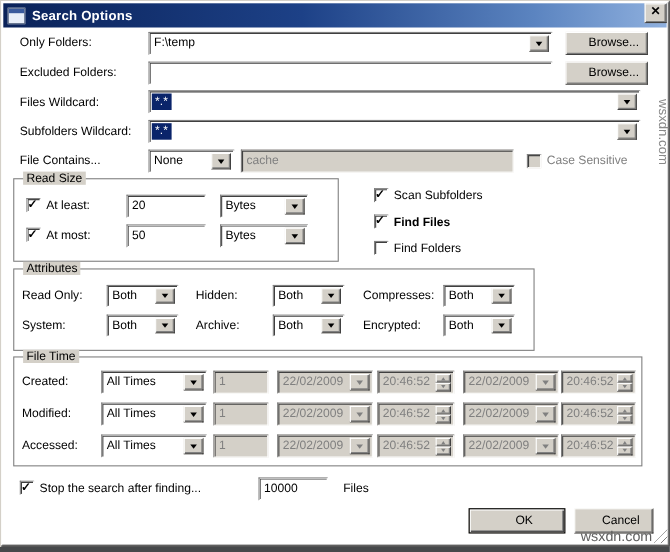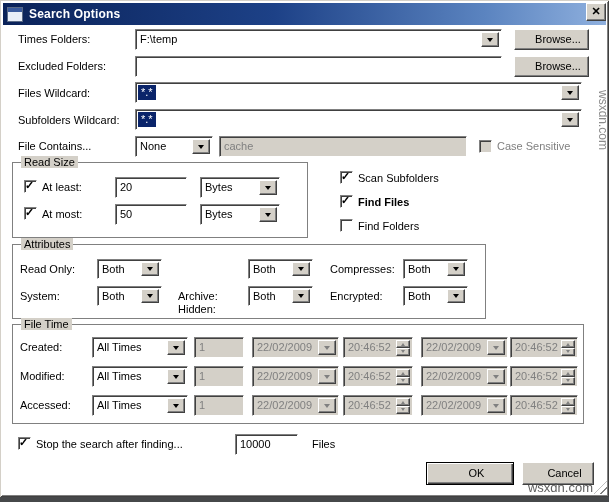--- a/index.html
+++ b/index.html
@@ -58,21 +58,21 @@
 
 <div class="screen">
 <div class="dialog">
 
   <div class="titlebar">
     <div class="title-icon"></div>
     <div class="title-text">Search Options</div>
   </div>
   <div class="close-btn"><span>✕</span></div>
 
-  <div class="lbl" style="left:18px;top:33px;">Times Folders:</div>
+  <div class="lbl" style="left:18px;top:33px;">Only Folders:</div>
   <div class="combo sunken" style="left:135px;top:29px;width:367px;height:21px;">
     <div class="val">F:\temp</div>
     <div class="drop">
           <div class="tri-down"></div>
         </div>
   </div>
   <div class="btn" style="left:514px;top:29px;width:75px;height:21px;line-height:19px;">Browse...</div>
 
   <div class="lbl" style="left:18px;top:60px;">Excluded Folders:</div>
   <div class="field sunken" style="left:135px;top:56px;width:367px;height:21px;"></div>
@@ -137,21 +137,21 @@
   <div class="group" style="left:12px;top:244px;width:472px;height:73px;">
     <div class="group-title">Attributes</div>
   </div>
   <div class="lbl" style="left:20px;top:263px;">Read Only:</div>
   <div class="combo sunken" style="left:97px;top:259px;width:65px;height:20px;">
     <div class="val">Both</div>
     <div class="drop">
           <div class="tri-down"></div>
         </div>
   </div>
-  <div class="lbl" style="left:178px;top:263px;margin-top:40px;">Hidden:</div>
+  <div class="lbl" style="left:178px;top:263px;">Hidden:</div>
   <div class="combo sunken" style="left:248px;top:259px;width:65px;height:20px;">
     <div class="val">Both</div>
     <div class="drop">
           <div class="tri-down"></div>
         </div>
   </div>
   <div class="lbl" style="left:330px;top:263px;">Compresses:</div>
   <div class="combo sunken" style="left:403px;top:259px;width:65px;height:20px;">
     <div class="val">Both</div>
     <div class="drop">

